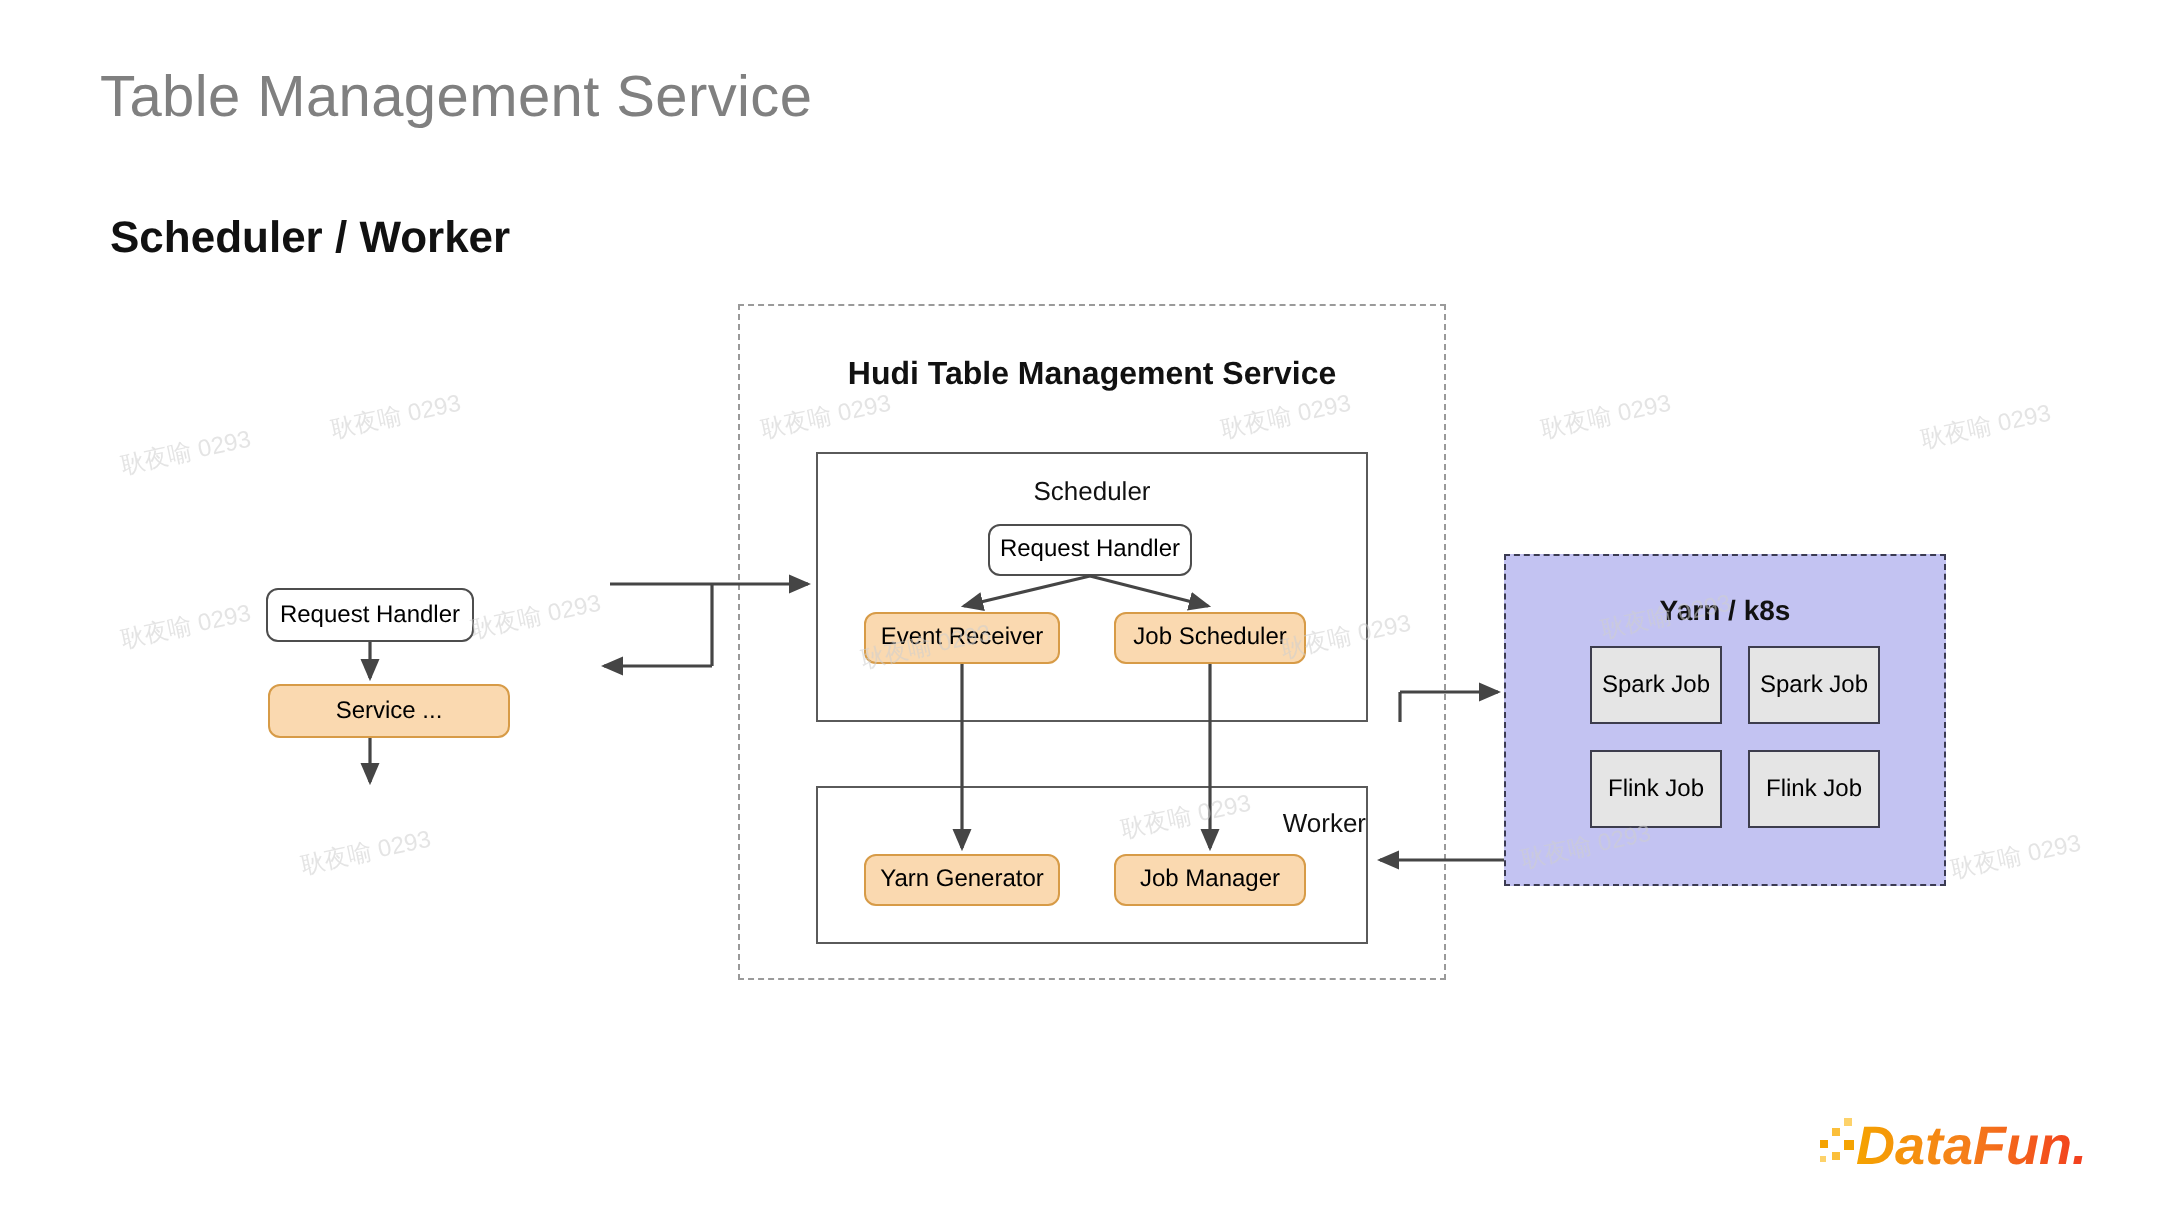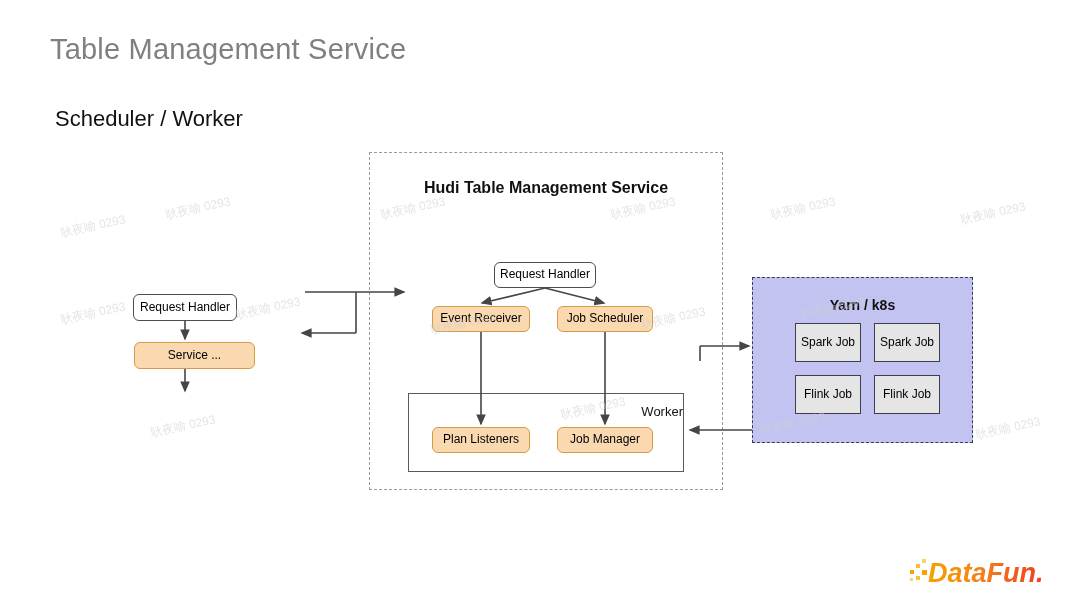--- a/index.html
+++ b/index.html
@@ -25,21 +25,21 @@
     font-weight: 400;
     color: #808080;
     letter-spacing: 0.2px;
     white-space: nowrap;
   }
   #section-subtitle {
     position: absolute;
     left: 55px;
     top: 106px;
     font-size: 22px;
-    font-weight: 400;
+    font-weight: 700;
     color: #111111;
     white-space: nowrap;
   }
 
   
   .watermark-layer {
     position: absolute;
     inset: 0;
     pointer-events: none;
     z-index: 5;
@@ -188,32 +188,35 @@
 
   <div class="node white" style="left:133px; top:294px; width:104px; height:27px;">Request Handler</div>
 
   <div class="node orange" style="left:134px; top:342px; width:121px; height:27px;">Service ...</div>
 
 
   <div class="dashed-box" style="left:369px; top:152px; width:354px; height:338px;">
     <div class="group-title" style="top:26px; font-size:16px;">Hudi Table Management Service</div>
   </div>
 
+  <div class="solid-box" style="left:408px; top:226px; width:276px; height:135px;">
+    <div class="sub-title" style="top:11px;">Scheduler</div>
+  </div>
 
   <div class="node white" style="left:494px; top:262px; width:102px; height:26px;">Request Handler</div>
 
   <div class="node orange" style="left:432px; top:306px; width:98px; height:26px;">Event Receiver</div>
 
   <div class="node orange" style="left:557px; top:306px; width:96px; height:26px;">Job Scheduler</div>
 
   <div class="solid-box" style="left:408px; top:393px; width:276px; height:79px;">
     <div class="sub-title" style="top:10px;text-align:right;">Worker</div>
   </div>
 
-  <div class="node orange" style="left:432px; top:427px; width:98px; height:26px;">Plan Listeners</div>
+  <div class="node orange" style="left:432px; top:427px; width:98px; height:26px;">Yarn Generator</div>
 
   <div class="node orange" style="left:557px; top:427px; width:96px; height:26px;">Job Manager</div>
 
   <div id="yarn-box" style="left:752px; top:277px; width:221px; height:166px;">
     <div class="group-title" style="top:19px; font-size:14px;">Yarn / k8s</div>
   </div>
 
   <div class="node plain" style="left:795px; top:323px; width:66px; height:39px;">Spark Job</div>
 
   <div class="node plain" style="left:874px; top:323px; width:66px; height:39px;">Spark Job</div>

